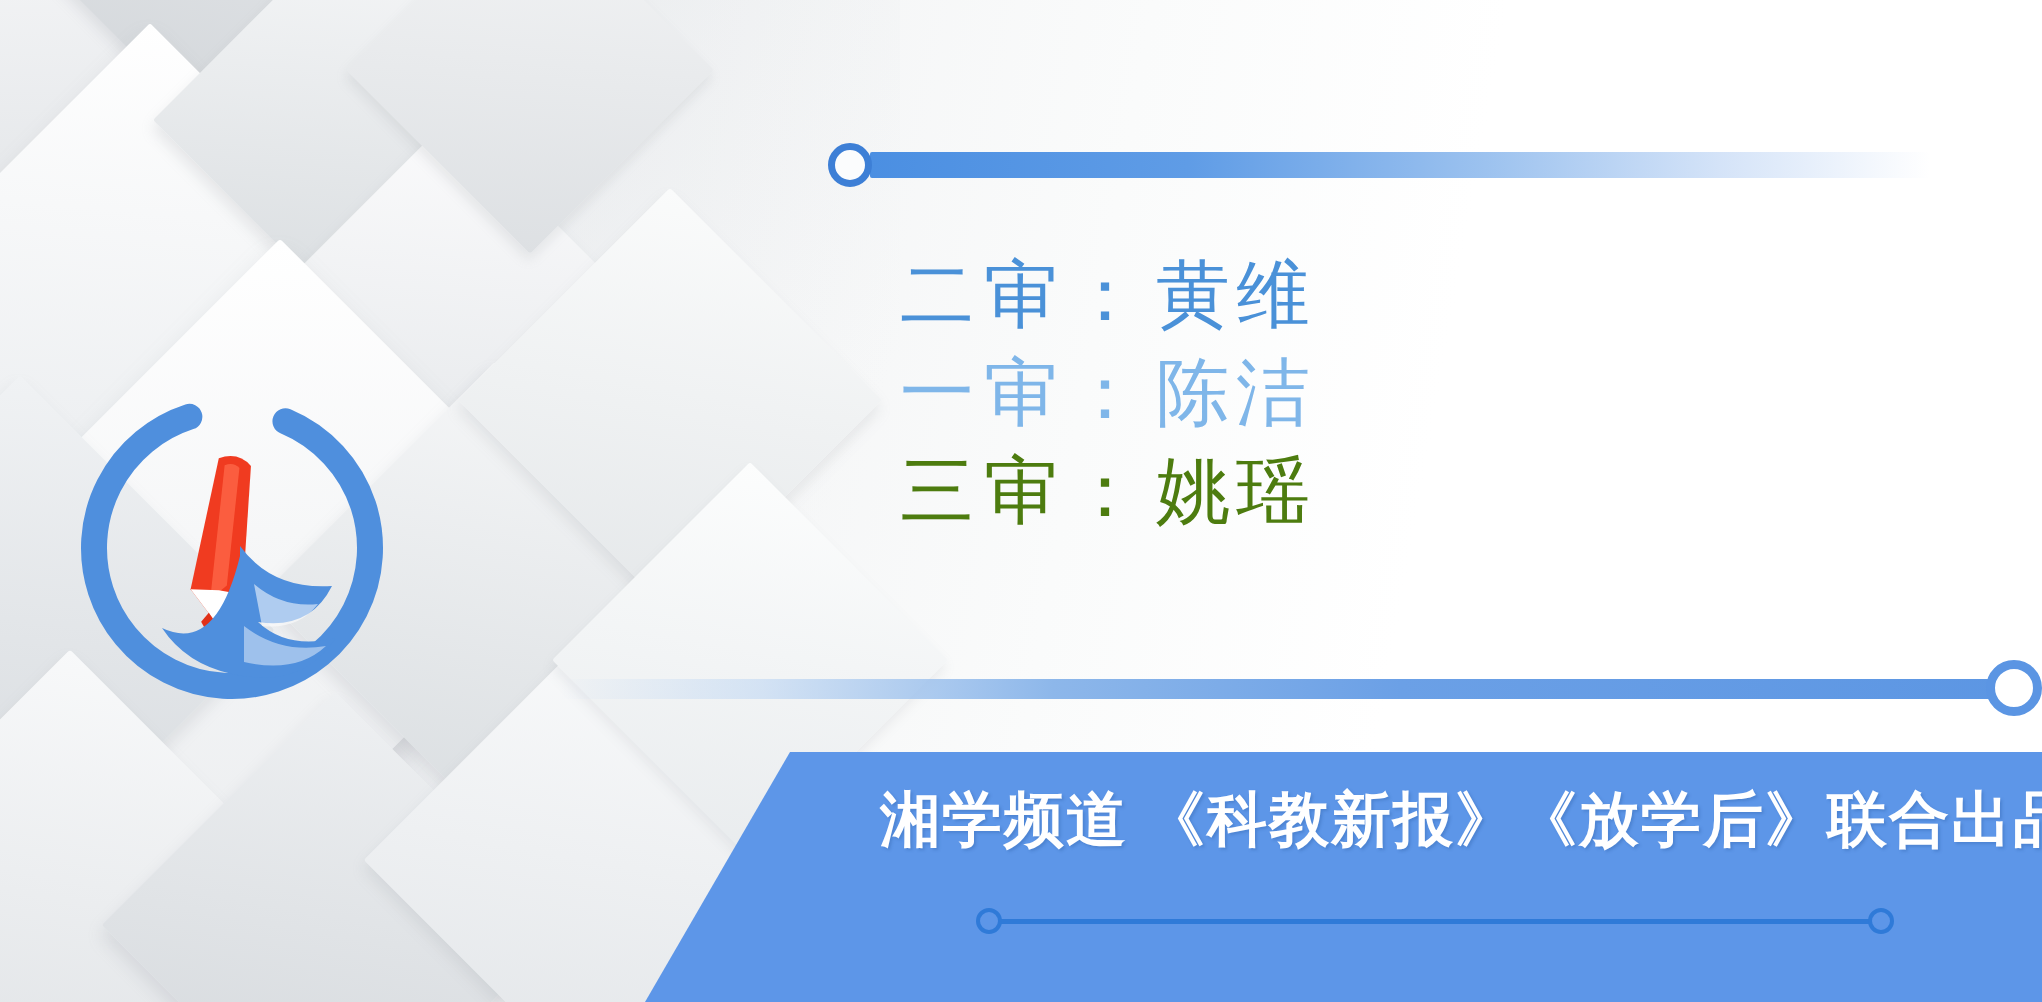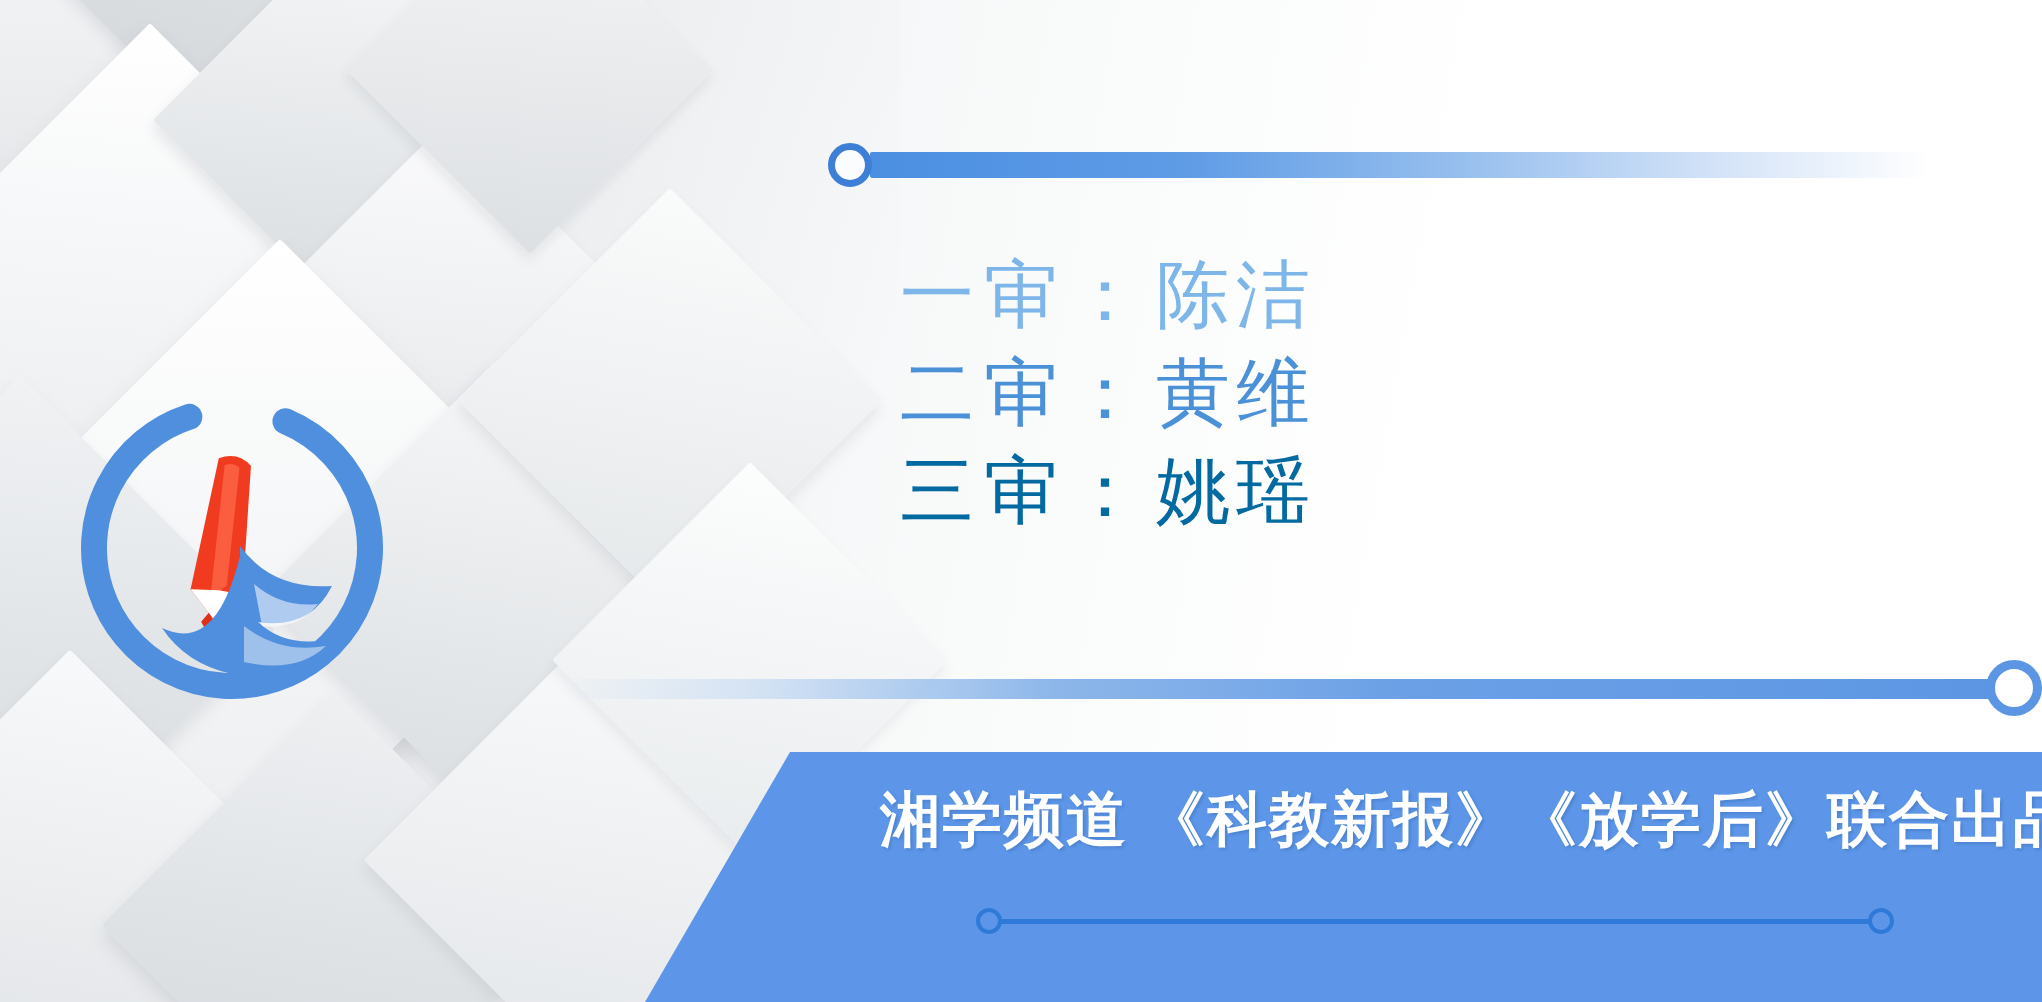--- a/index.html
+++ b/index.html
@@ -99,21 +99,21 @@
     line-height: 98px;
     letter-spacing: 6px;
     font-weight: 400;
     white-space: nowrap;
   }
   .credit-line .role { letter-spacing: 10px; }
   .credit-line .sep  { letter-spacing: 14px; }
   .credit-line .who  { letter-spacing: 6px; }
   .c1 { color: #7fb6e9; }
   .c2 { color: #4a91d8; }
-  .c3 { color: #0369a1; }
+  .c3 { color: #4d7c0f; }
 
   
   .banner {
     position: absolute;
     left: 0;
     top: 752px;
     width: 2042px;
     height: 250px;
     background: #5d96e8;
     clip-path: polygon(790px 0, 2042px 0, 2042px 250px, 645px 250px);
@@ -210,25 +210,25 @@
       <path d="M172 238 q36 28 82 20 -30 28 -82 16 Z" fill="#ffffff" opacity=".45"></path>
     </svg>
   </div>
 
   <div class="bar-top"></div>
   <div class="node-top"></div>
   <div class="bar-mid"></div>
   <div class="node-mid"></div>
 
   <div class="credits">
+    <div class="credit-line c2">
+      <span class="role">二审</span><span class="sep">：</span><span class="who">黄维</span>
+    </div>
     <div class="credit-line c1">
       <span class="role">一审</span><span class="sep">：</span><span class="who">陈洁</span>
-    </div>
-    <div class="credit-line c2">
-      <span class="role">二审</span><span class="sep">：</span><span class="who">黄维</span>
     </div>
     <div class="credit-line c3">
       <span class="role">三审</span><span class="sep">：</span><span class="who">姚瑶</span>
     </div>
   </div>
 
   <div class="banner"></div>
   <div class="banner-text">湘学频道 《科教新报》《放学后》联合出品</div>
   <div class="rule-line"></div>
   <div class="rule-dot left"></div>

